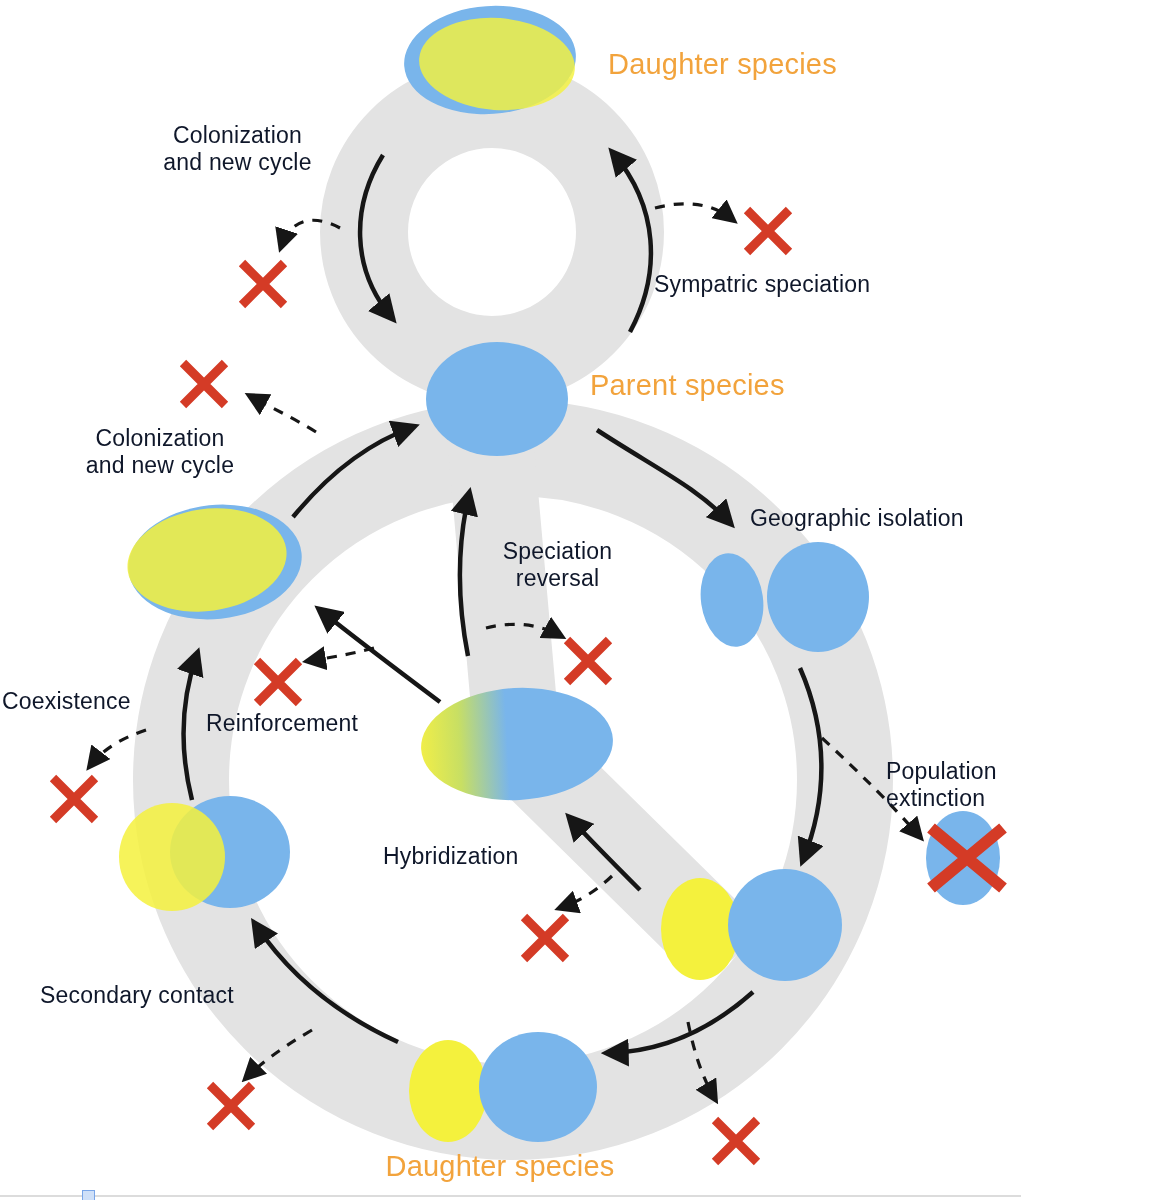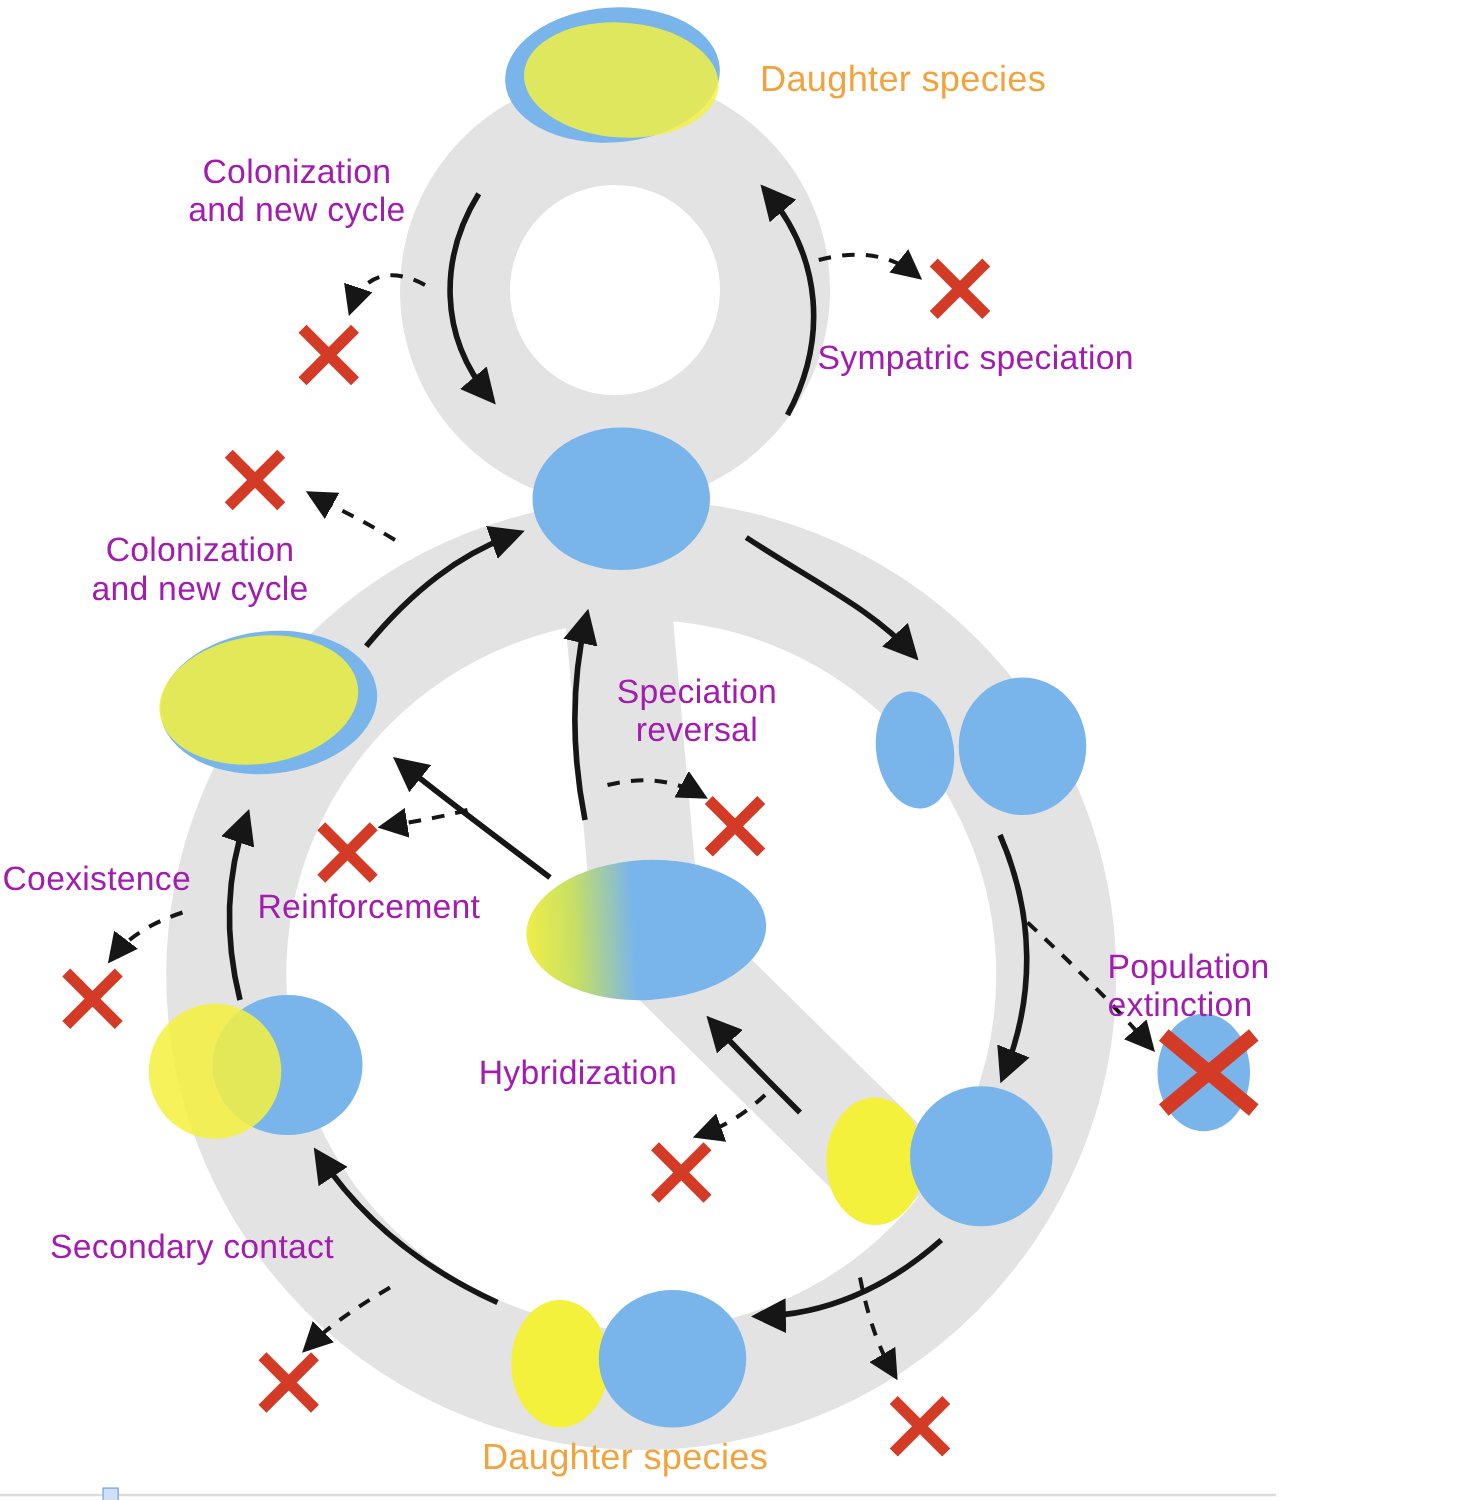--- a/index.html
+++ b/index.html
@@ -2,22 +2,22 @@
 <html><head>
 <meta charset="utf-8">
 <style>
   html,body { margin:0; padding:0; background:#ffffff; }
   .canvas {
     position:relative; width:1021px; height:1200px; background:#ffffff;
     overflow:hidden; font-family:"Liberation Sans", sans-serif;
   }
   svg.layer { position:absolute; left:0; top:0; }
   .label {
-    position:absolute; white-space:pre-line; font-size:27px; line-height:1.16;
-    color:#a21caf; letter-spacing:0.2px;
+    position:absolute; white-space:pre-line; font-size:23px; line-height:1.16;
+    color:#0f172a; letter-spacing:0.2px;
   }
   .label.orange { color:#f2a33c; font-size:29px; }
   .label.center { text-align:center; }
   .bottom-line { position:absolute; left:0; right:0; top:1195px; height:2px; background:#dcdcdc; }
   .corner-nub { position:absolute; width:13px; height:11px; background:#cfe0f8; border:1px solid #7aa6e8; box-sizing:border-box; }
 </style>
 </head>
 <body>
 
 <div class="canvas">
@@ -114,21 +114,23 @@
     </g>
   </svg>
 
   <div class="label orange" style="left:608px; top:48px;">Daughter species</div>
 
   <div class="label center" style="left:105px; top:122px; width:265px;">Colonization
 and new cycle</div>
 
   <div class="label" style="left:654px; top:271px;">Sympatric speciation</div>
 
+  <div class="label orange" style="left:590px; top:369px;">Parent species</div>
 
+  <div class="label" style="left:750px; top:505px;">Geographic isolation</div>
 
   <div class="label center" style="left:30px; top:425px; width:260px;">Colonization
 and new cycle</div>
 
   <div class="label center" style="left:480px; top:538px; width:155px;">Speciation
 reversal</div>
 
   <div class="label" style="left:2px; top:688px;">Coexistence</div>
 
   <div class="label" style="left:206px; top:710px;">Reinforcement</div>

